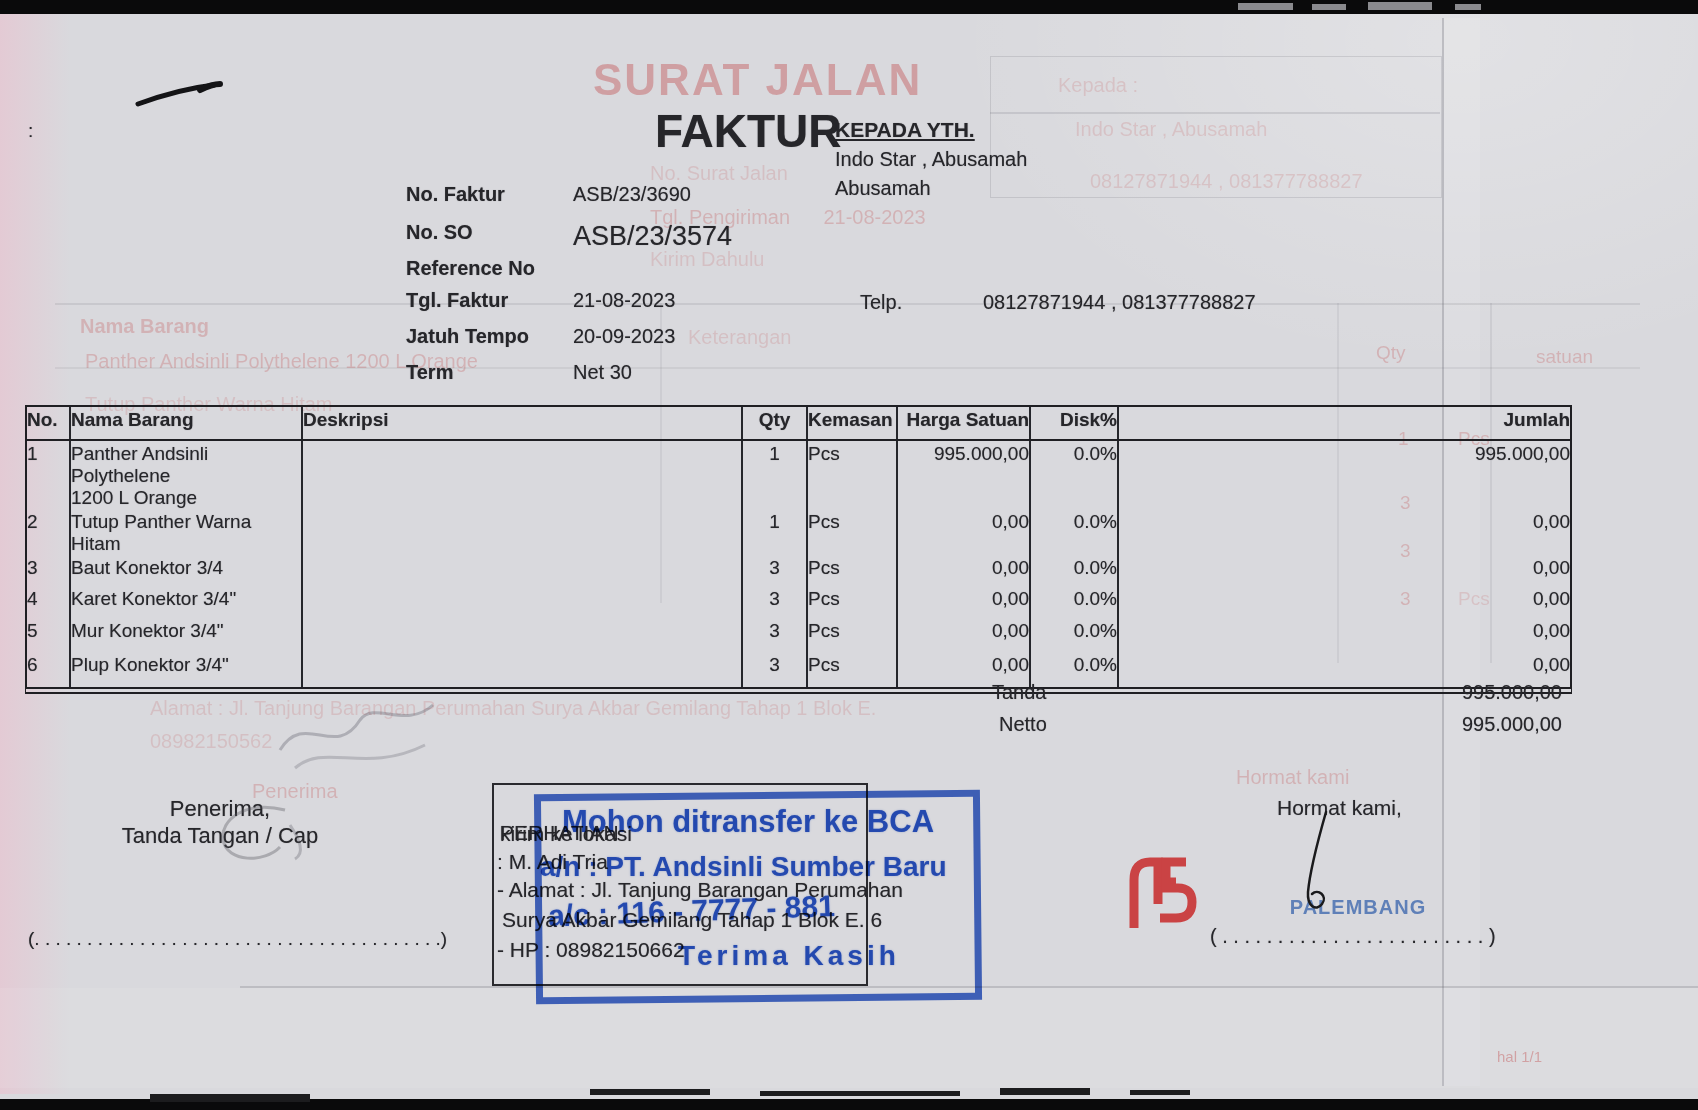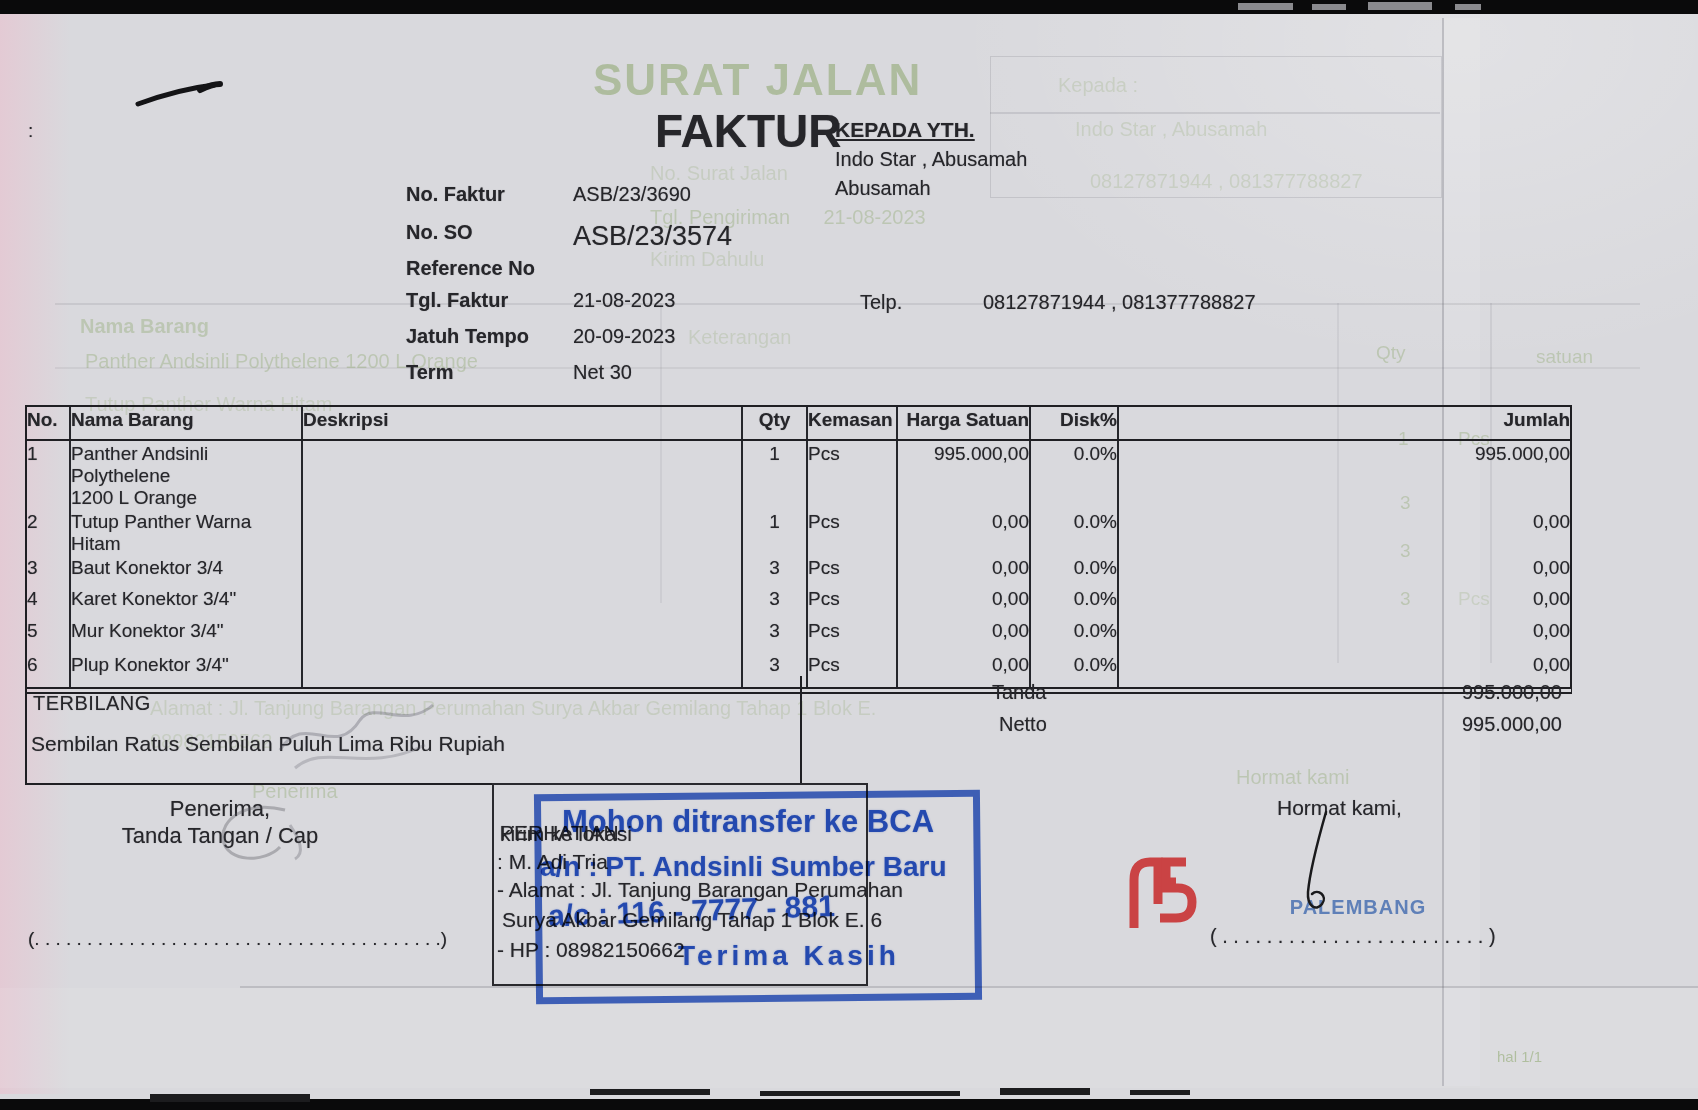--- a/index.html
+++ b/index.html
@@ -1,21 +1,21 @@
 <!DOCTYPE html>
 <html><head>
 <meta charset="utf-8">
 <style>
   html,body{margin:0;padding:0;background:#777;}
   #paper{position:relative;width:1698px;height:1110px;background:#d9d9dd;overflow:hidden;
          font-family:"Liberation Sans",sans-serif;}
   .abs{position:absolute;white-space:pre;}
   .print{color:#26262a;text-shadow:0 0 1px rgba(38,38,42,.40);}
   .b{font-weight:bold;}
-  .ghost{color:#4d7c0f;filter:blur(.7px);}
+  .ghost{color:#b91c1c;filter:blur(.7px);}
   .g1{opacity:.30}.g2{opacity:.20}.g3{opacity:.13}
   .gline{position:absolute;background:#6a6a74;}
   .bluestamp{color:rgba(35,80,200,.95);font-weight:bold;mix-blend-mode:multiply;
              text-shadow:0 0 2px rgba(35,80,200,.35);}
   .ltblue{color:rgba(70,120,200,.78);font-weight:bold;mix-blend-mode:multiply;}
   
   #tablewrap{position:absolute;left:25px;top:405px;width:1543px;
              border:2.5px solid #1f1f23;border-bottom:7px double #1f1f23;}
   #invtable{border-collapse:collapse;width:100%;table-layout:fixed;}
   #invtable th,#invtable td{vertical-align:top;font-size:19px;padding:2px 0 0 0;
@@ -203,24 +203,20 @@
         <td class="ac vb">3</td>
         <td class="al pl6 vb">Pcs</td>
         <td class="ar pr4 vb">0,00</td>
         <td class="ar pr10 vb">0.0%</td>
         <td class="ar pr8 vb">0,00</td>
       </tr>
     </tbody>
       </table>
   </div>
 
-  <div id="terbox">
-    <div class="abs print" style="left:6px;top:16px;font-size:20px;letter-spacing:.5px;">TERBILANG</div>
-    <div class="abs print" style="left:4px;top:56px;font-size:21px;">Sembilan Ratus Sembilan Puluh Lima Ribu Rupiah</div>
-  </div>
 
   <div class="abs print" style="left:992px;top:681px;font-size:20px;">Tanda</div>
   <div class="abs print ar" style="left:1200px;top:681px;width:362px;text-align:right;font-size:20px;">995.000,00</div>
   <div class="abs print" style="left:999px;top:713px;font-size:20px;">Netto</div>
   <div class="abs print ar" style="left:1200px;top:713px;width:362px;text-align:right;font-size:20px;">995.000,00</div>
 
   <div class="abs print" style="left:60px;top:796px;width:320px;text-align:center;font-size:22px;">Penerima,</div>
   <div class="abs print" style="left:60px;top:823px;width:320px;text-align:center;font-size:22px;">Tanda Tangan / Cap</div>
   <div class="abs print" style="left:28px;top:928px;font-size:19px;">(. . . . . . . . . . . . . . . . . . . . . . . . . . . . . . . . . . . . . . .)</div>
 

